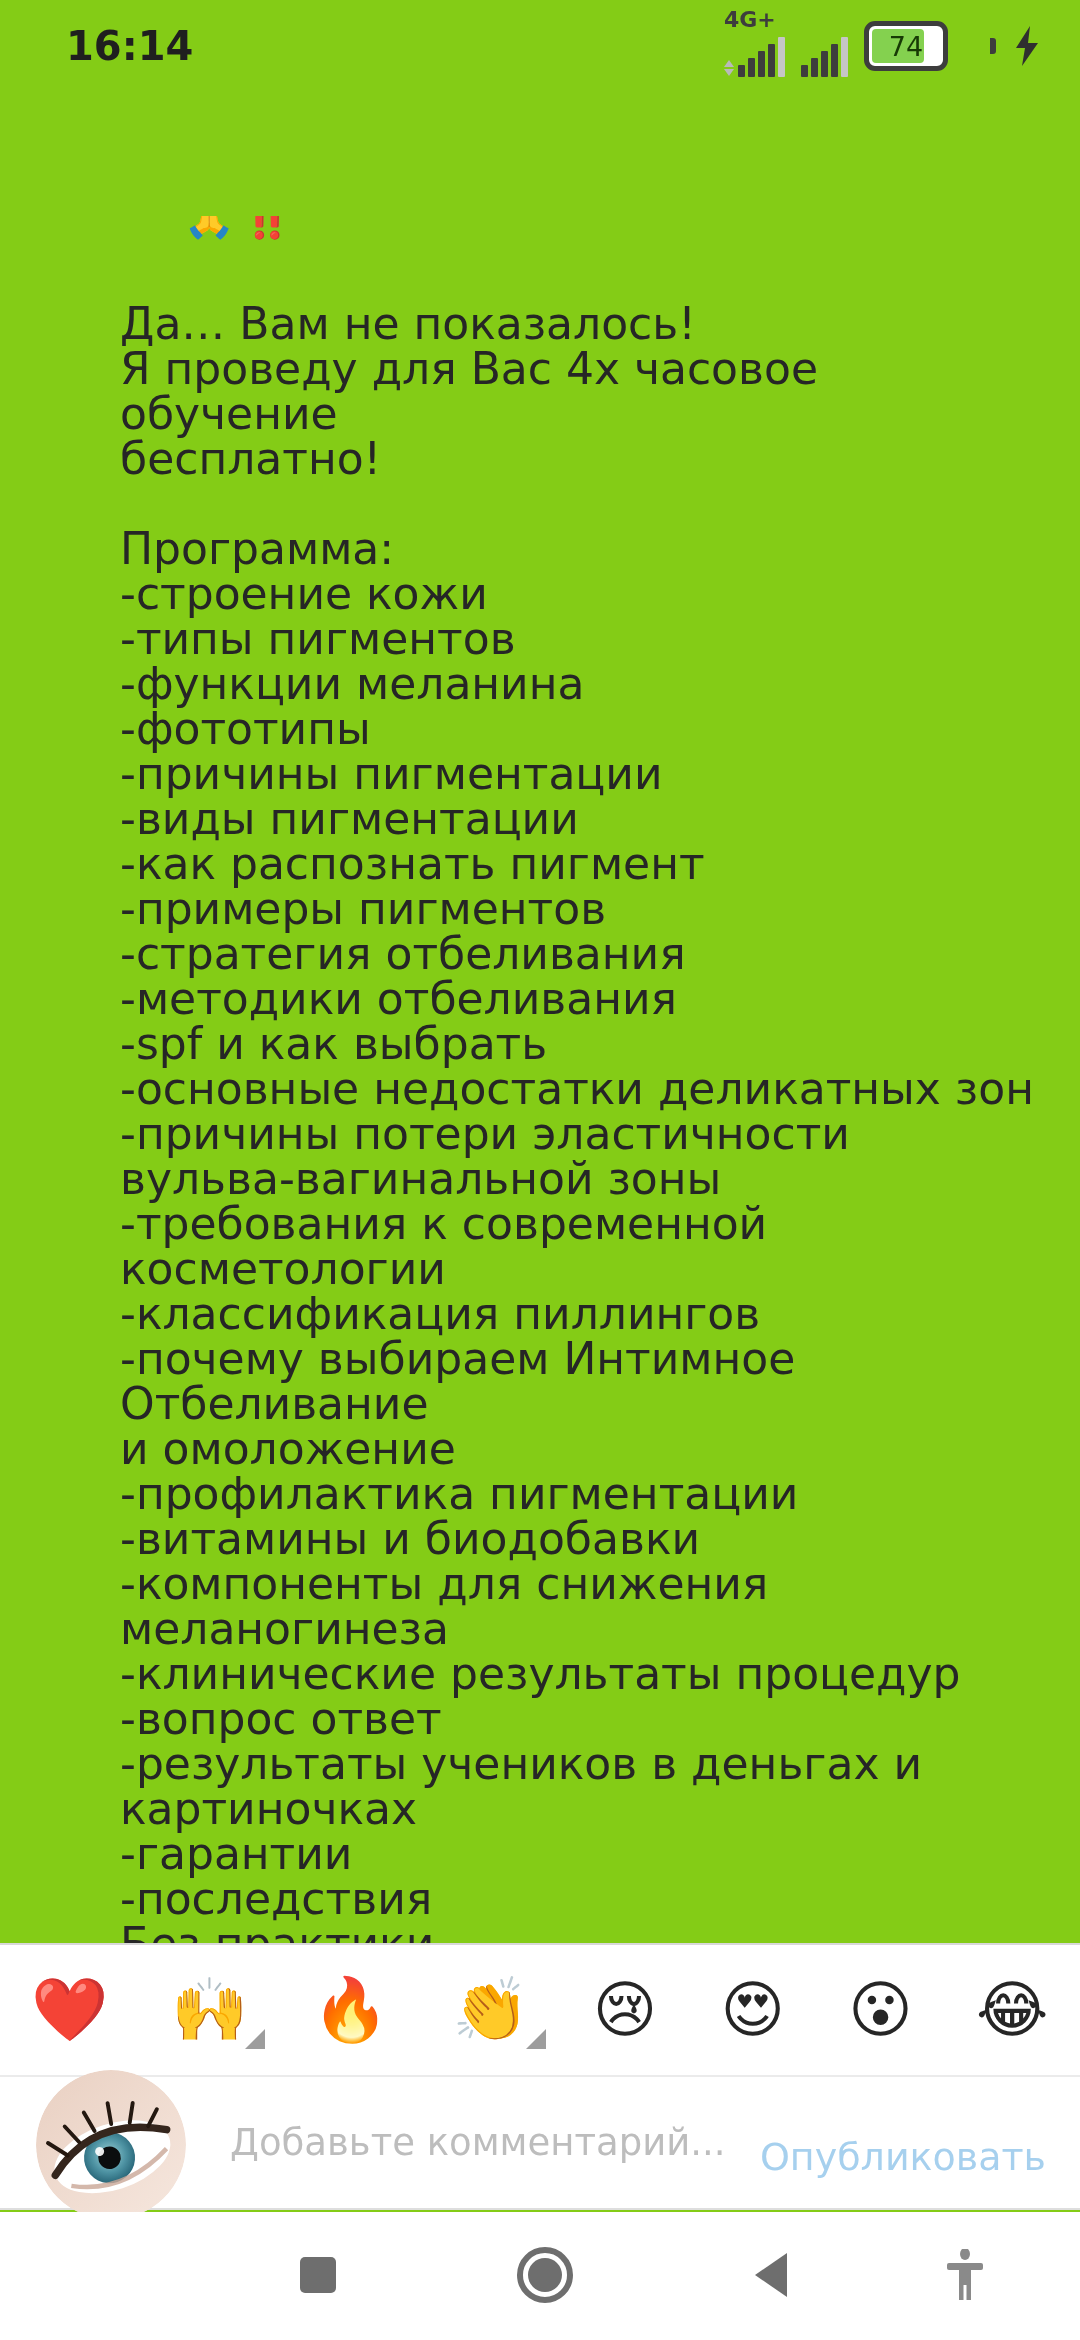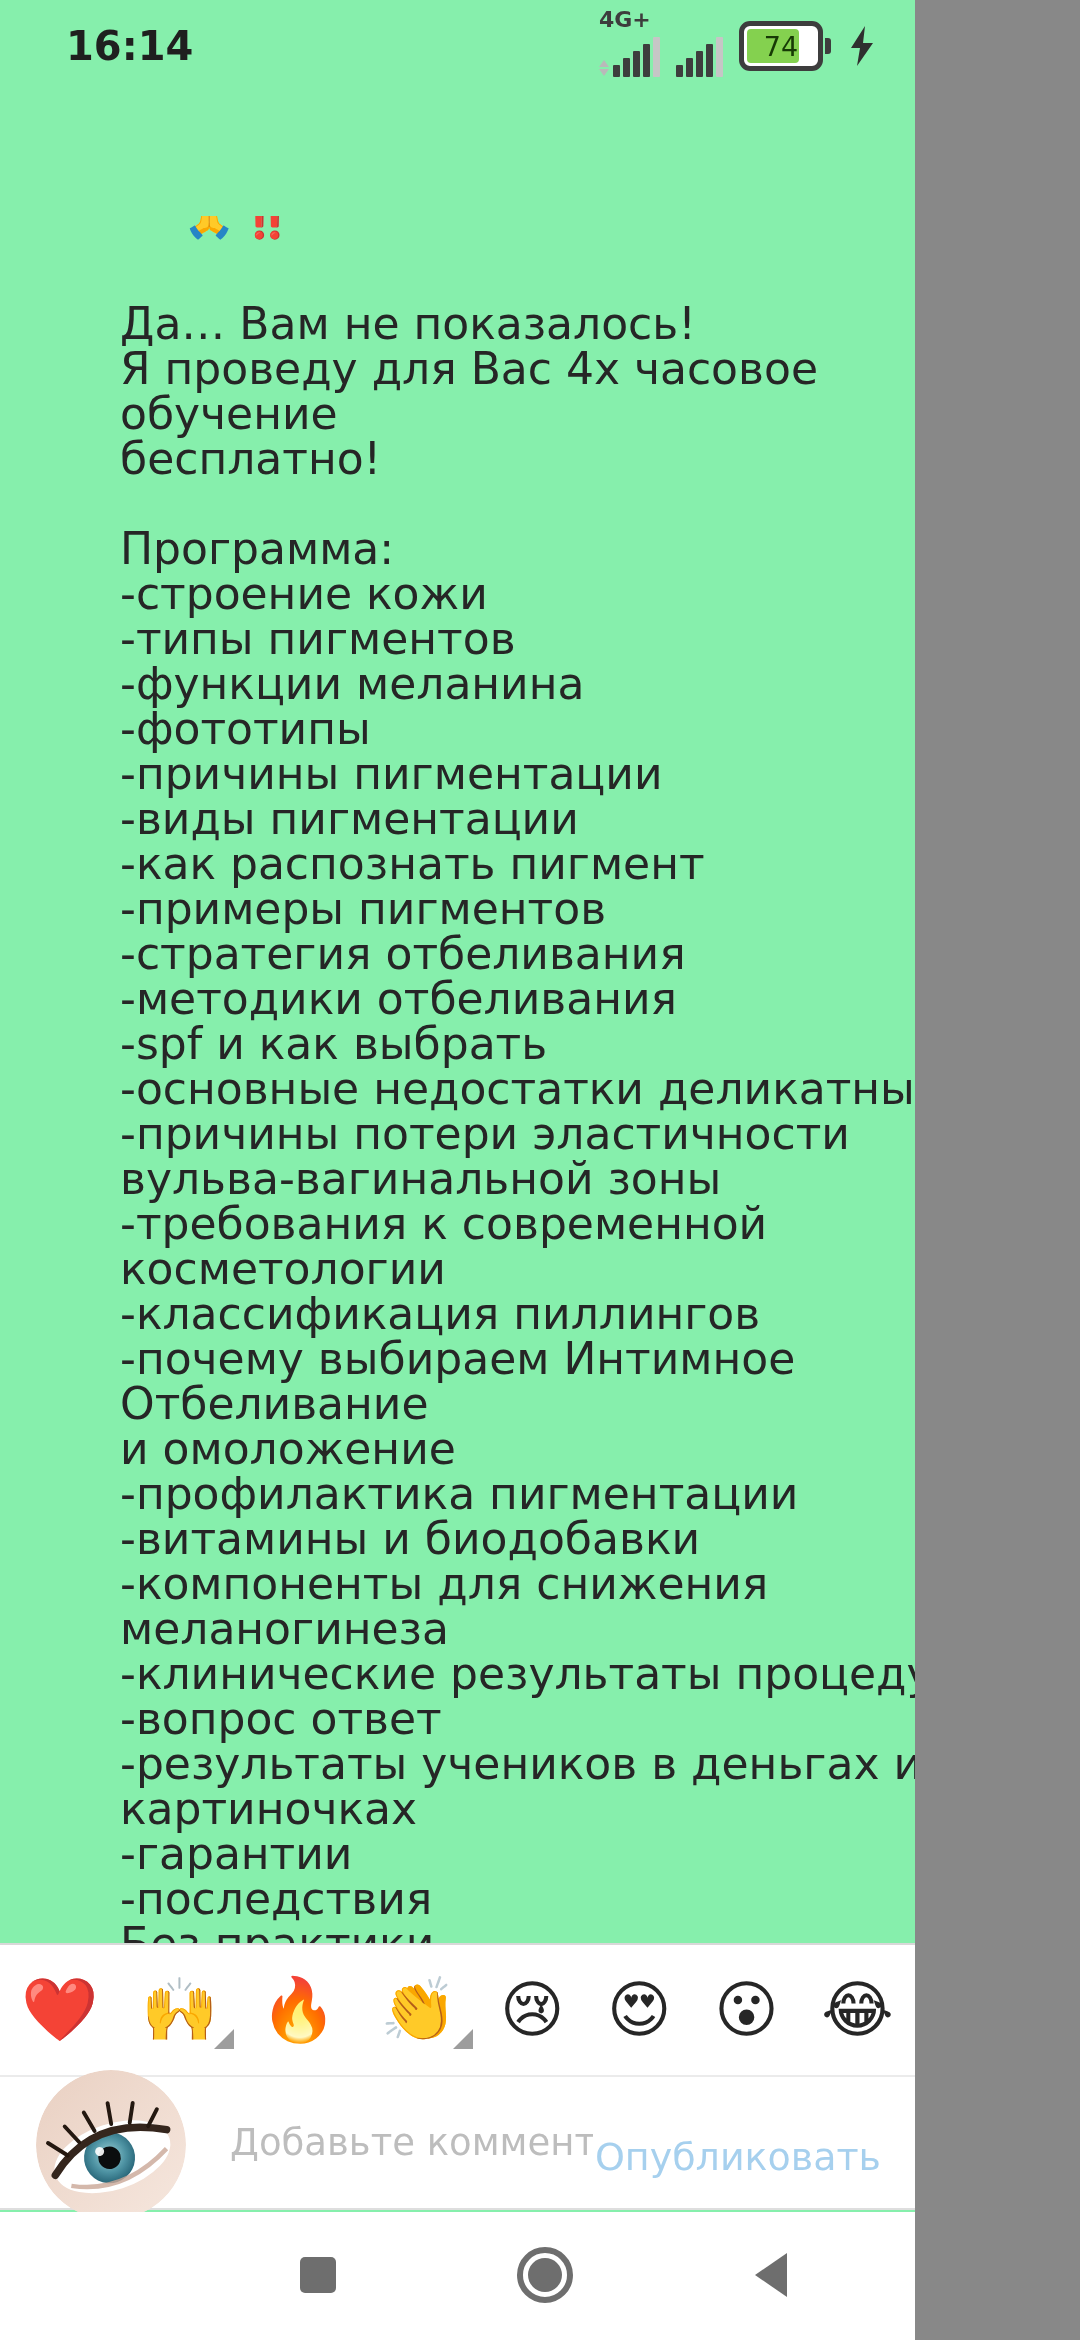--- a/index.html
+++ b/index.html
@@ -1,38 +1,38 @@
 <!DOCTYPE html>
 <html><head>
 <meta charset="utf-8">
 <style>
   html,body{margin:0;padding:0;background:#888;}
   .screen{
-    position:relative;width:915px;height:2340px;background:#86efac;
+    position:relative;width:1080px;height:2340px;background:#84cc16;
     font-family:"DejaVu Sans","Liberation Sans",sans-serif;
     overflow:hidden;color:#262626;
   }
   
   .status-bar{
     position:absolute;top:0;left:0;right:0;height:92px;
     display:flex;align-items:center;justify-content:space-between;
     padding:0 40px 0 66px;box-sizing:border-box;
   }
   .time{font-size:40px;font-weight:700;color:#1f1f1f;letter-spacing:0;}
   .sb-right{display:flex;align-items:center;gap:16px;}
   .signal{position:relative;display:flex;align-items:flex-end;gap:3px;height:46px;padding-top:16px;}
   .signal .bars{display:flex;align-items:flex-end;gap:3px;}
   .signal .bar{width:7px;background:#3d3d3d;border-radius:1px;}
   .signal .bar.light{background:#c6c6c6;}
   .net-label{position:absolute;top:-6px;left:0;font-size:22px;font-weight:700;color:#3d3d3d;line-height:1;}
   .updown{display:flex;flex-direction:column;gap:2px;margin-right:1px;margin-bottom:1px;}
   .updown i{display:block;width:0;height:0;border-left:5px solid transparent;border-right:5px solid transparent;}
   .updown .up{border-bottom:7px solid #b9b9b9;}
   .updown .down{border-top:7px solid #b9b9b9;}
-  .battery{display:flex;align-items:center;}
+  .battery{display:flex;align-items:center;gap:40px;}
   .battery .shell{
     position:relative;width:74px;height:40px;border:5px solid #3d3d3d;border-radius:11px;
     background:#fff;overflow:hidden;display:flex;align-items:center;
   }
   .battery .fill{position:absolute;left:3px;top:3px;bottom:3px;width:70%;background:#84d14f;border-radius:4px;}
   .battery .pct{position:relative;width:100%;text-align:center;font-size:27px;font-weight:500;color:#173a05;z-index:2;line-height:1;}
   .battery .nub{width:6px;height:16px;background:#3d3d3d;border-radius:0 3px 3px 0;margin-left:2px;}
   .bolt{margin-left:2px;display:flex;}
   
   .header{

